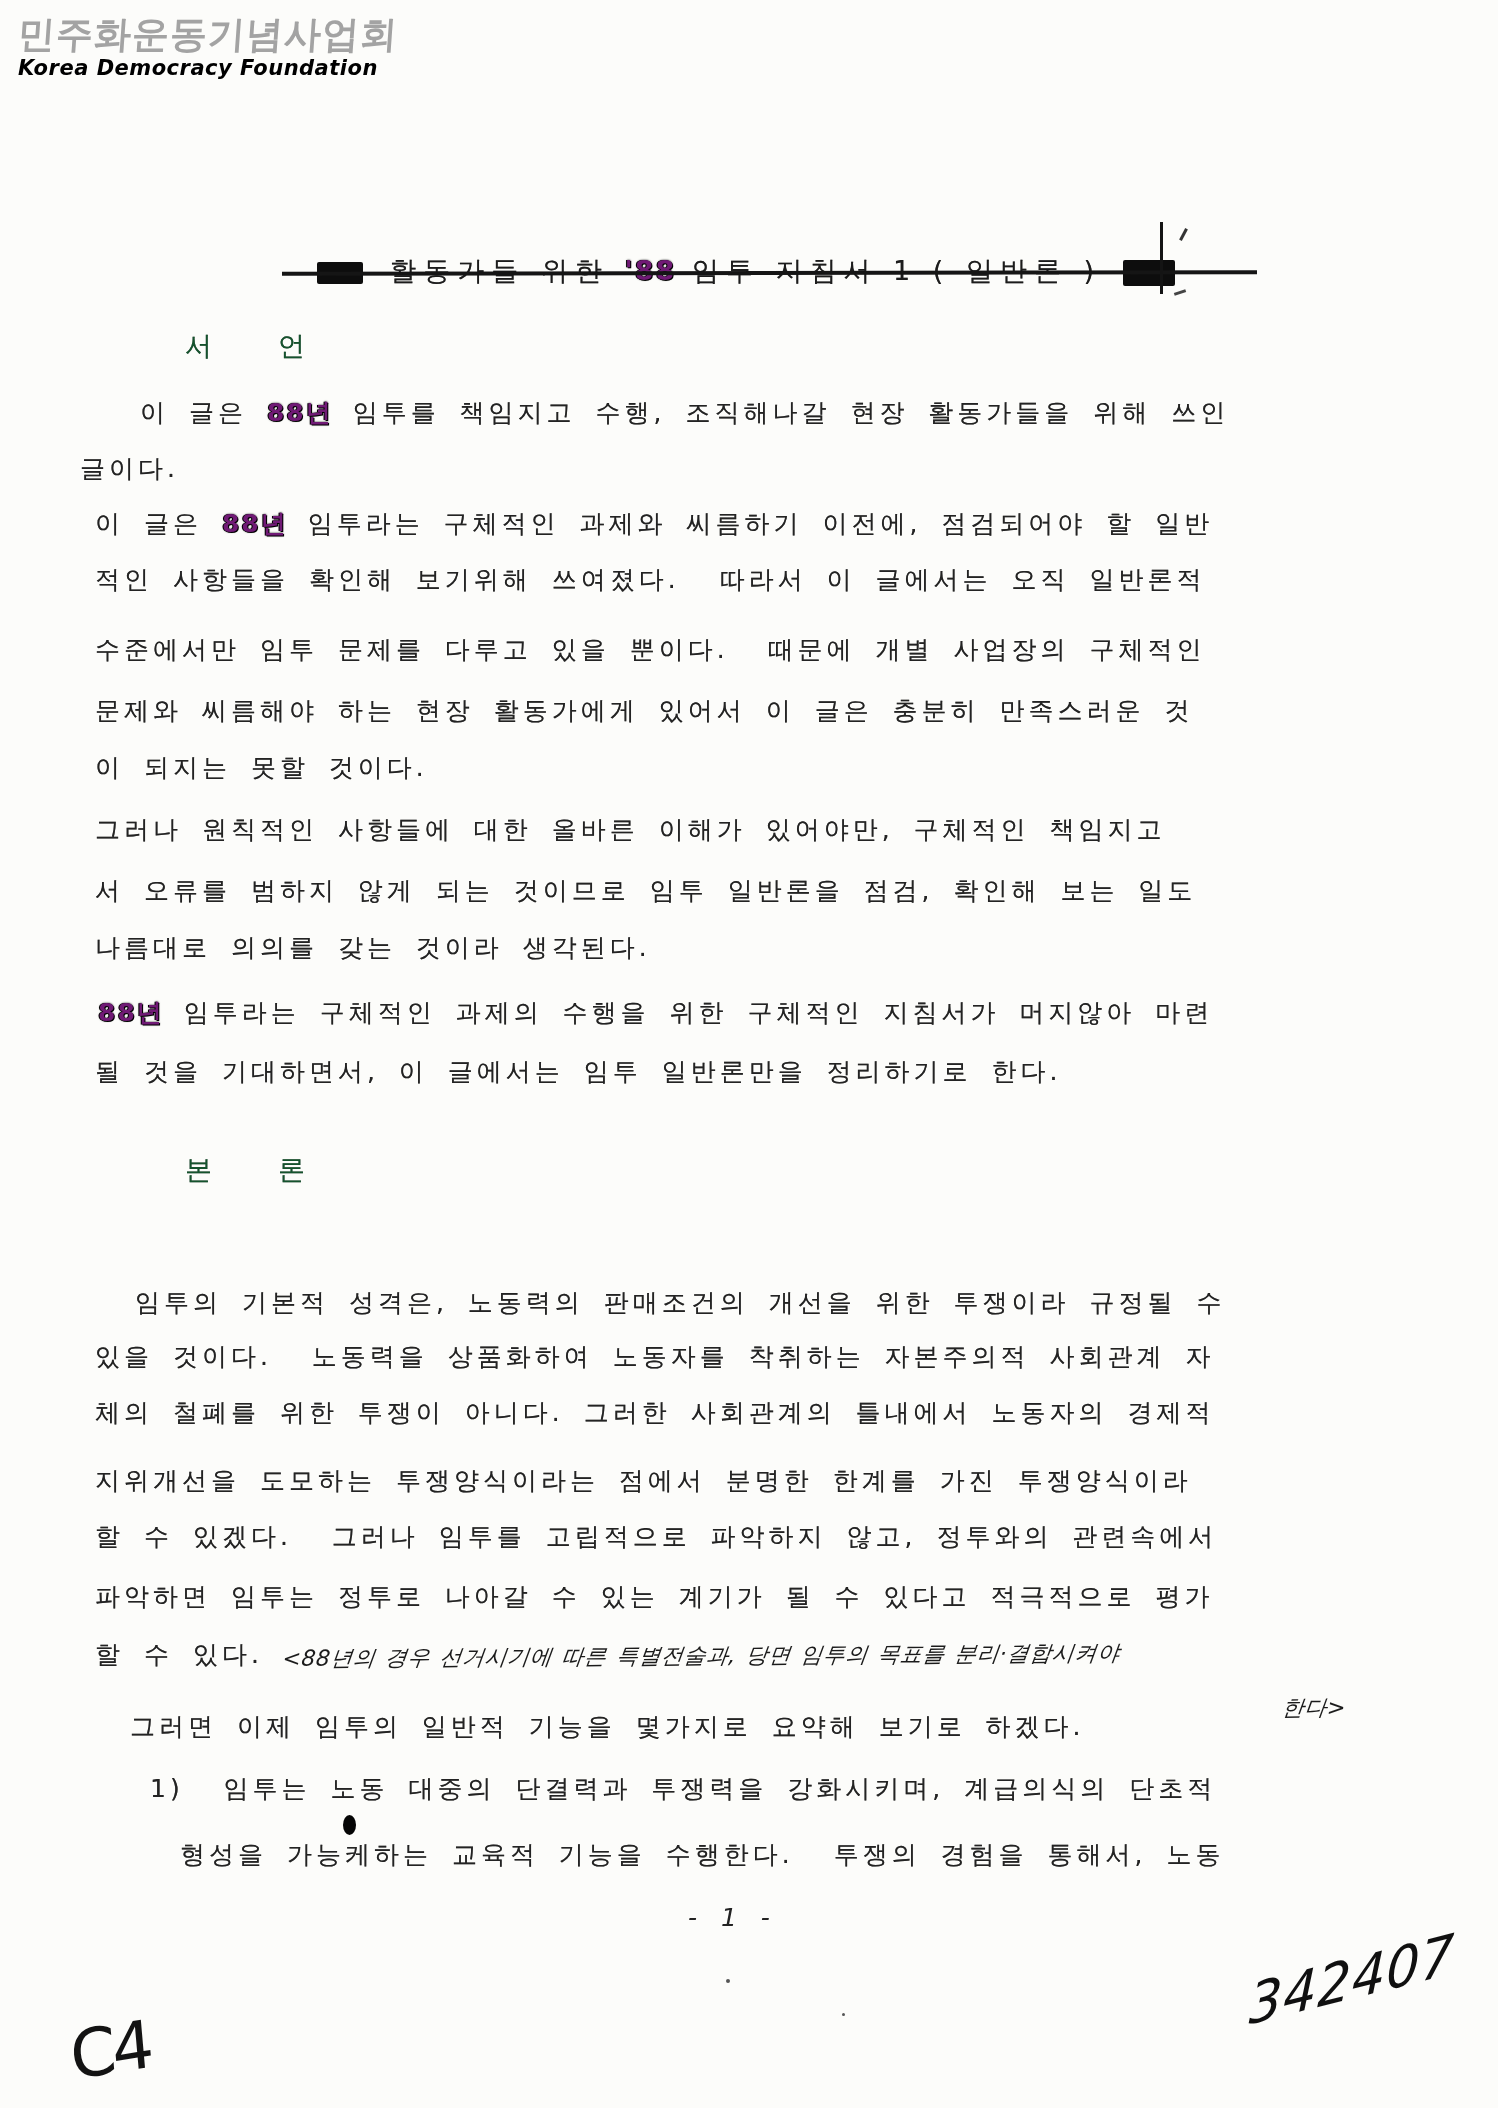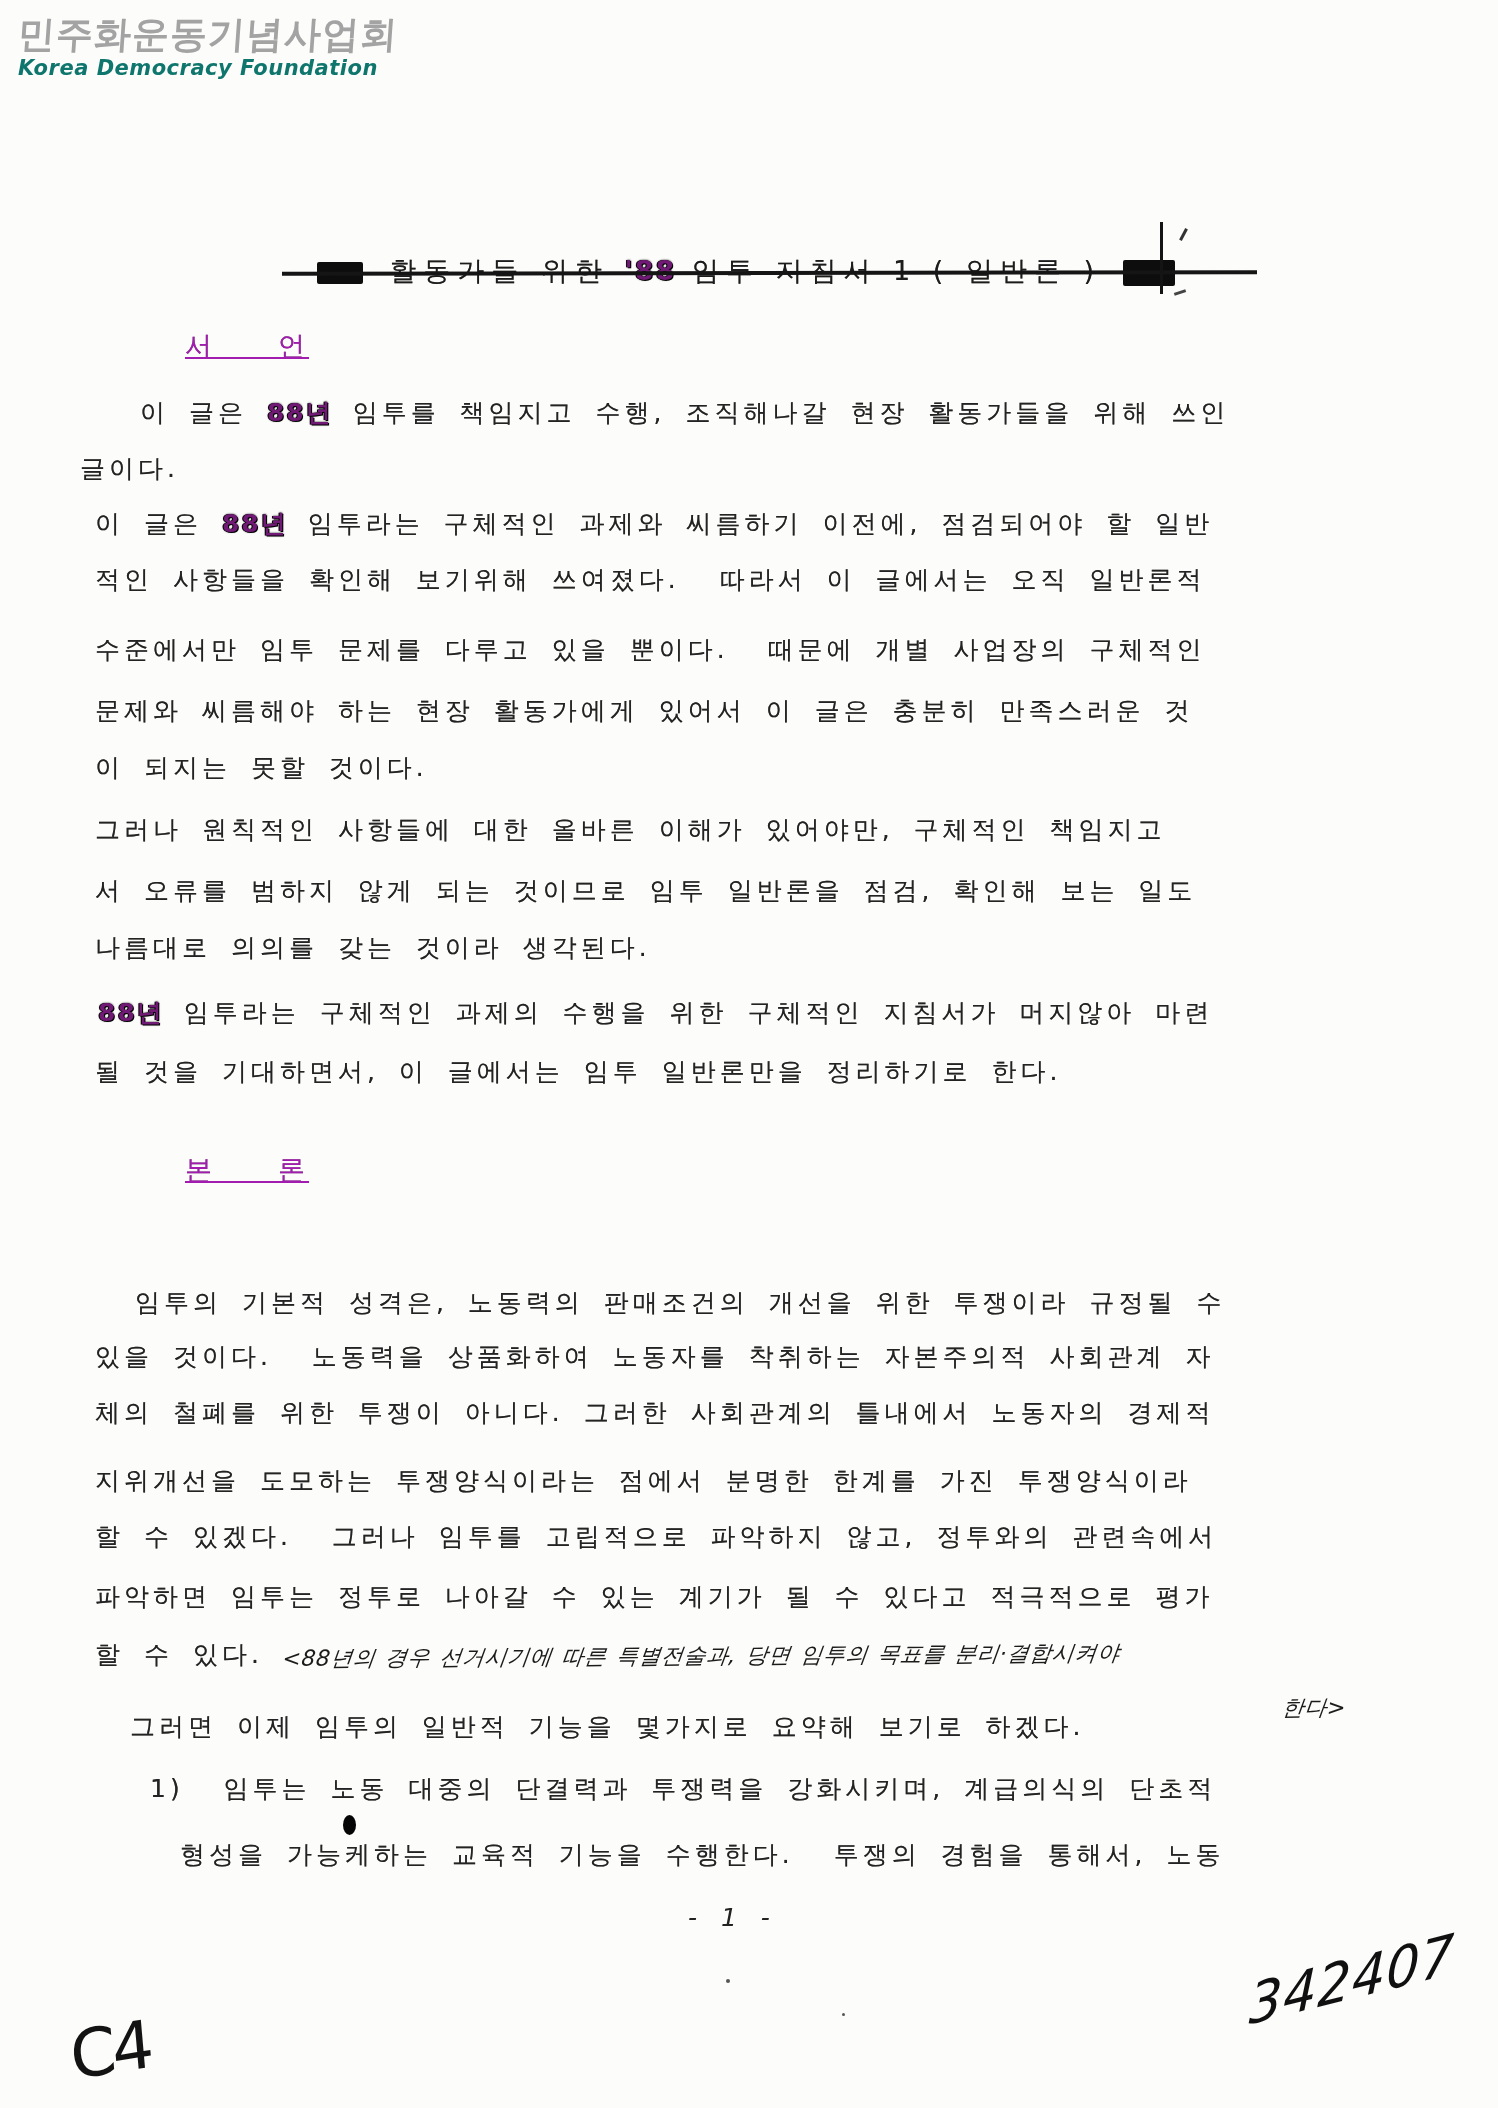--- a/index.html
+++ b/index.html
@@ -41,23 +41,22 @@
   .tick{position:absolute;left:1182px;top:228px;width:3px;height:13px;background:#333;transform:rotate(28deg);}
   .tick2{position:absolute;left:1174px;top:291px;width:12px;height:3px;background:#444;transform:rotate(-18deg);}
   
   .tline{
     position:absolute;white-space:pre;
     font-size:25px;letter-spacing:4px;word-spacing:8px;
     color:#232323;text-shadow:0 0 .5px rgba(0,0,0,.5);
   }
   .heading{
     position:absolute;white-space:pre;
-    font-size:27px;letter-spacing:4px;color:#a21caf;
+    font-size:27px;letter-spacing:4px;color:#14532d;
     text-shadow:0 0 .5px rgba(0,0,0,.55);
-    text-decoration:underline;
   }
   .smudge{
     font-weight:700;color:#701a75;letter-spacing:2px;
     text-shadow:0 0 2px #000,1px 1px 0 #000,-1px 0 0 #000;
   }
   .hand{
     display:inline-block;font-style:italic;font-size:22px;
     letter-spacing:.5px;word-spacing:2px;color:#1b1b1b;
     transform:skewX(-7deg) rotate(-.4deg);text-shadow:none;font-weight:400;
   }
@@ -83,21 +82,21 @@
   .speck{position:absolute;background:#555;border-radius:50%;}
   .s1{left:726px;top:1979px;width:4px;height:4px;}
   .s2{left:842px;top:2013px;width:3px;height:3px;}
 </style>
 </head>
 <body>
 
 <div class="page">
 
   <div class="logo-kr" style="color:#a3a3a3;">민주화운동기념사업회</div>
-  <div class="logo-en" style="color:#0f766e;text-align:center;">Korea Democracy Foundation</div>
+  <div class="logo-en" style="color:#000000;text-align:center;">Korea Democracy Foundation</div>
 
   <div class="title-row">
     <span class="redaction red-l"></span><span>활동가들 위한 </span><span class="smudge">'88</span><span> 임투 지침서 1 ( 일반론 )</span><span class="redaction red-r"></span>
   </div>
   <div class="underline"></div>
   <div class="vbar"></div>
   <div class="tick"></div>
   <div class="tick2"></div>
 
   <div class="heading" style="left:185px;top:328px;">서　　언</div>

